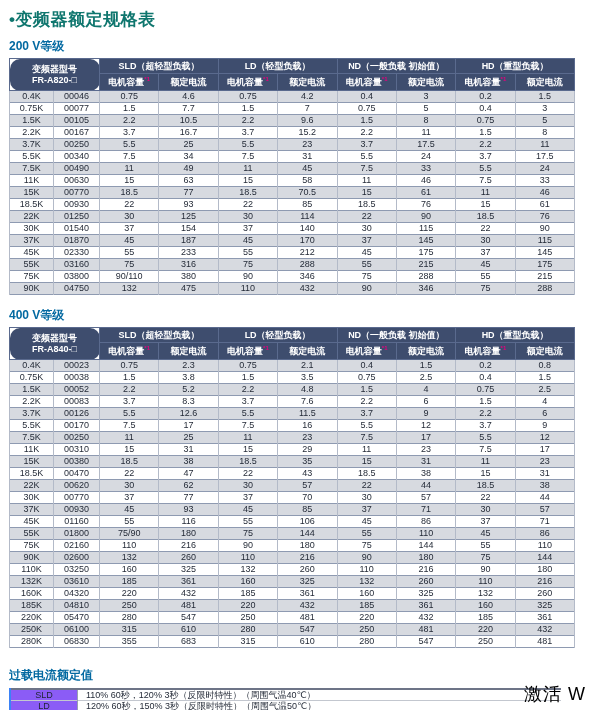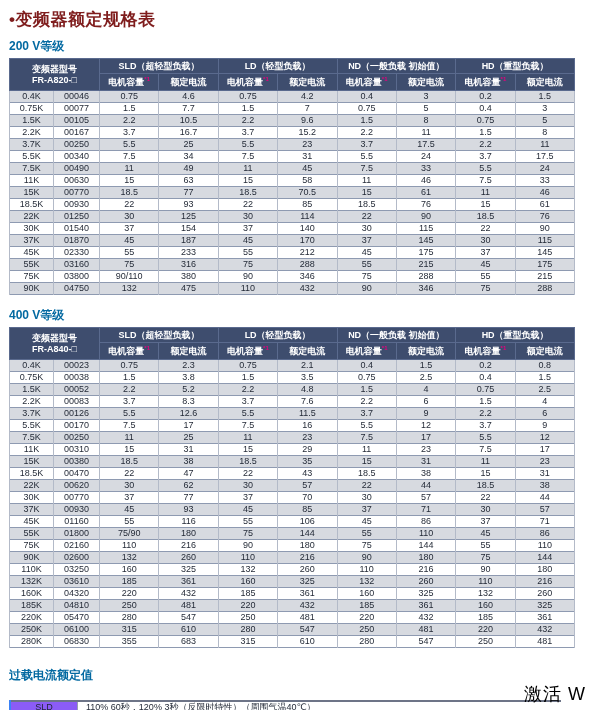--- a/index.html
+++ b/index.html
@@ -2,41 +2,41 @@
 <html><head>
 <meta charset="utf-8">
 <style>
   html,body{margin:0;padding:0;background:#fff;}
   .page{
     width:600px;height:710px;box-sizing:border-box;position:relative;
     padding:4px 9px;background:#fff;overflow:hidden;
     font-family:"Liberation Sans","DejaVu Sans",sans-serif;
   }
   .title{
-    font-size:17px;font-weight:bold;color:#7f1d1d;
+    font-size:17px;font-weight:bold;color:#0f766e;
     margin:4px 0 7px 0;letter-spacing:0.5px;
   }
   .section-label{
     font-size:12px;font-weight:bold;color:#0369a1;margin:0 0 3px 0;
   }
   .label-400{margin-top:12px;}
-  .label-overload{margin-top:19px;margin-bottom:16px;}
+  .label-overload{margin-top:19px;margin-bottom:4px;}
   table.spec{
     border-collapse:collapse;table-layout:fixed;width:566px;
     font-size:9px;border:1px solid #8e9ab1;
   }
   table.spec col.c-model{width:44px;}
   table.spec col.c-code{width:46px;}
   table.spec th{
     background:#3e4d6e;color:#fff;font-weight:bold;font-size:9px;
     border:1px solid #5a6a8e;padding:0;text-align:center;
   }
   table.spec tr.group th{height:14px;}
   table.spec tr.sub th{height:16px;}
-  table.spec th.model{line-height:11px;}
+  table.spec th.model{line-height:11px;border-radius:10px;}
   table.spec td{
     border-left:1px solid #b3bac8;border-right:1px solid #b3bac8;
     text-align:center;color:#1f2633;padding:0;height:11px;line-height:11px;
     overflow:hidden;white-space:nowrap;
   }
   table.spec tbody tr{border-bottom:1px solid #8e9ab1;}
   table.spec tbody tr:nth-child(odd){background:#d7dae0;}
   table.spec tbody tr:nth-child(even){background:#ffffff;}
   sup.note{color:#e6007e;font-size:6px;font-weight:bold;vertical-align:super;}
   table.overload{

